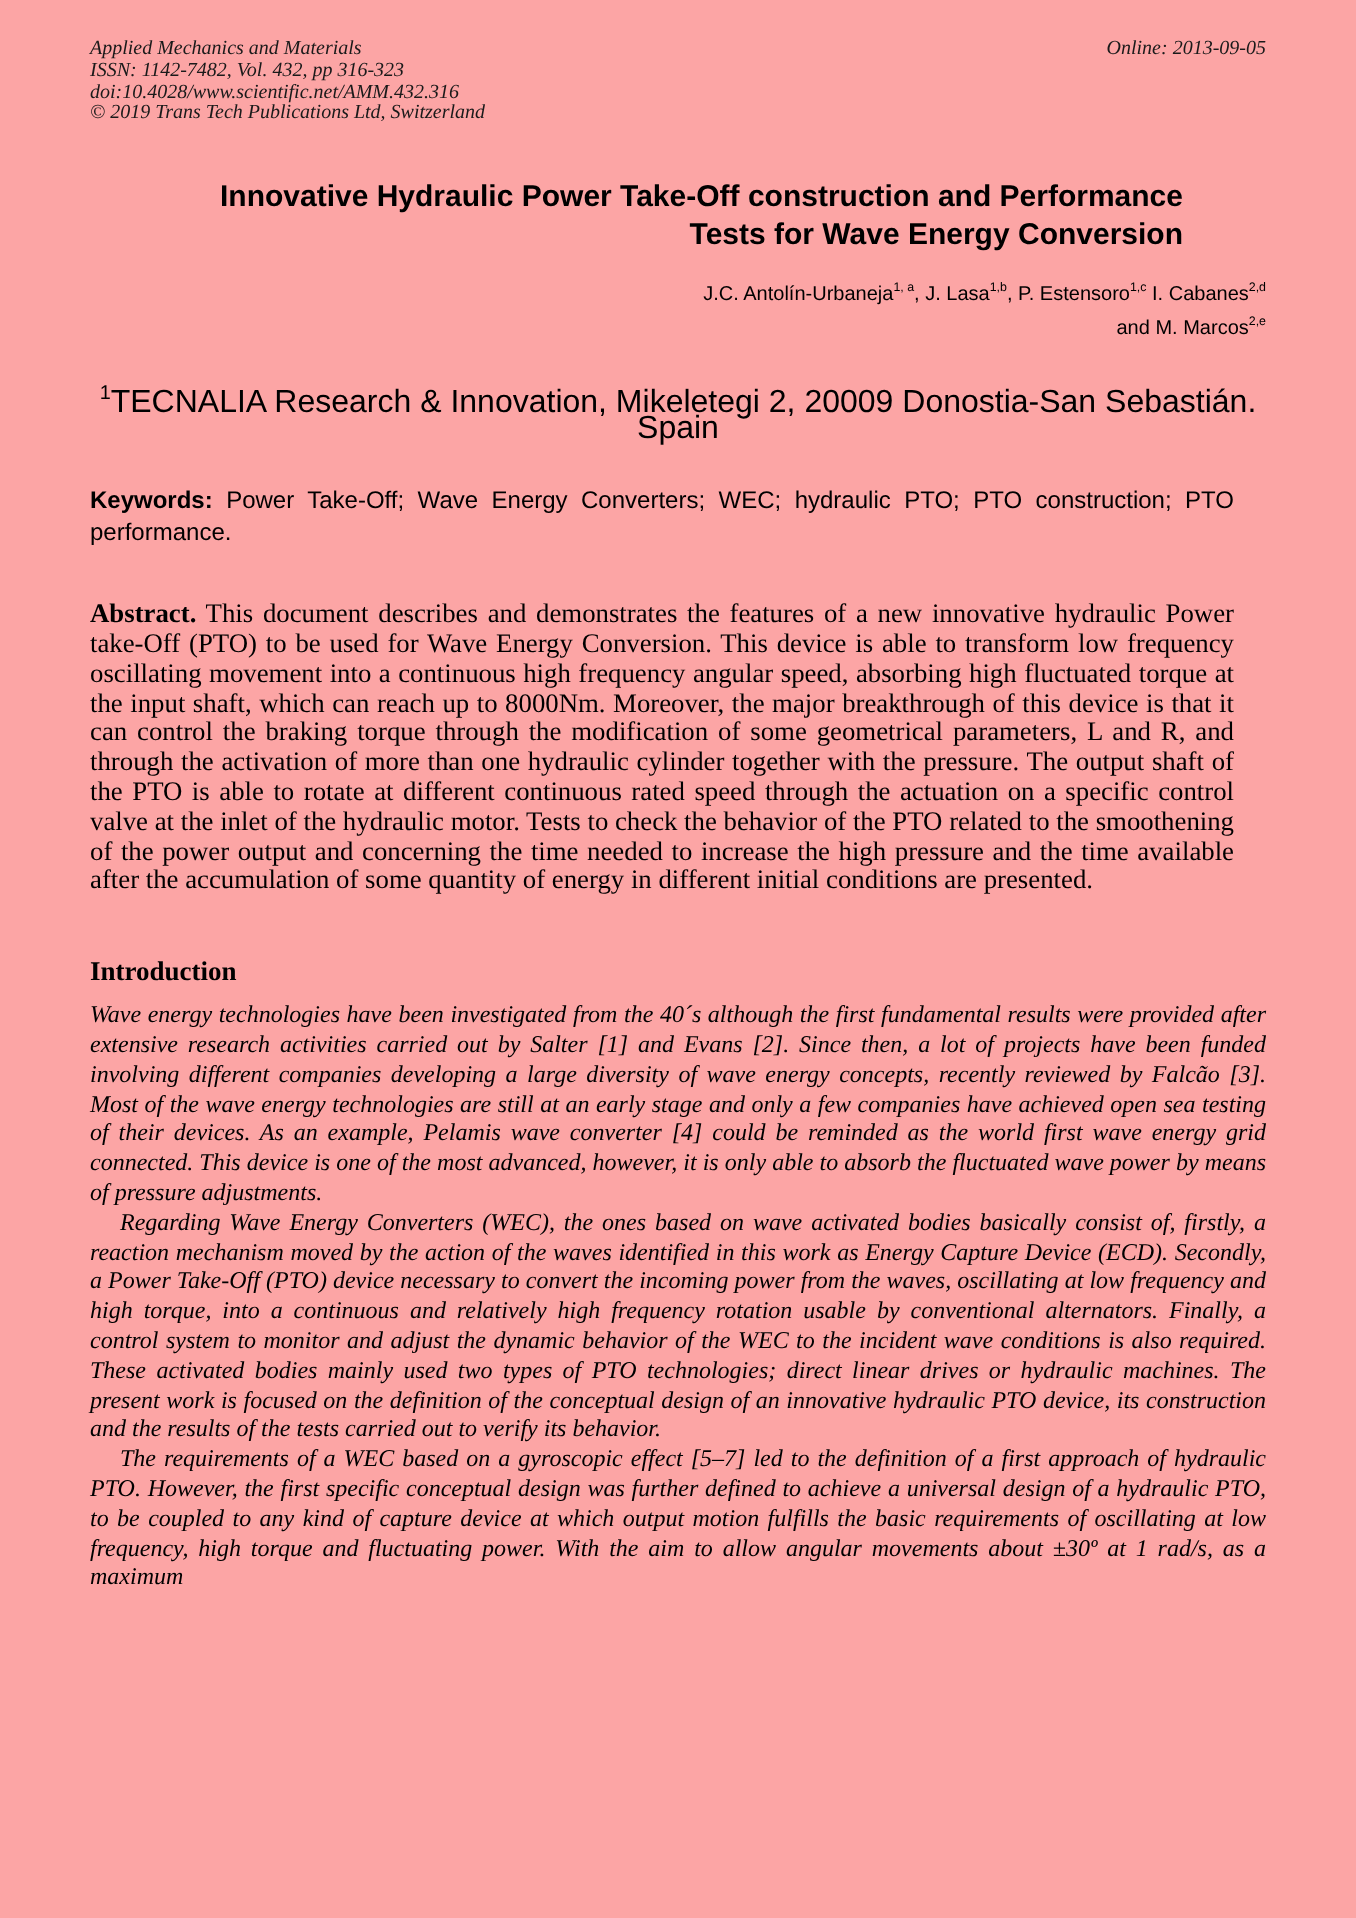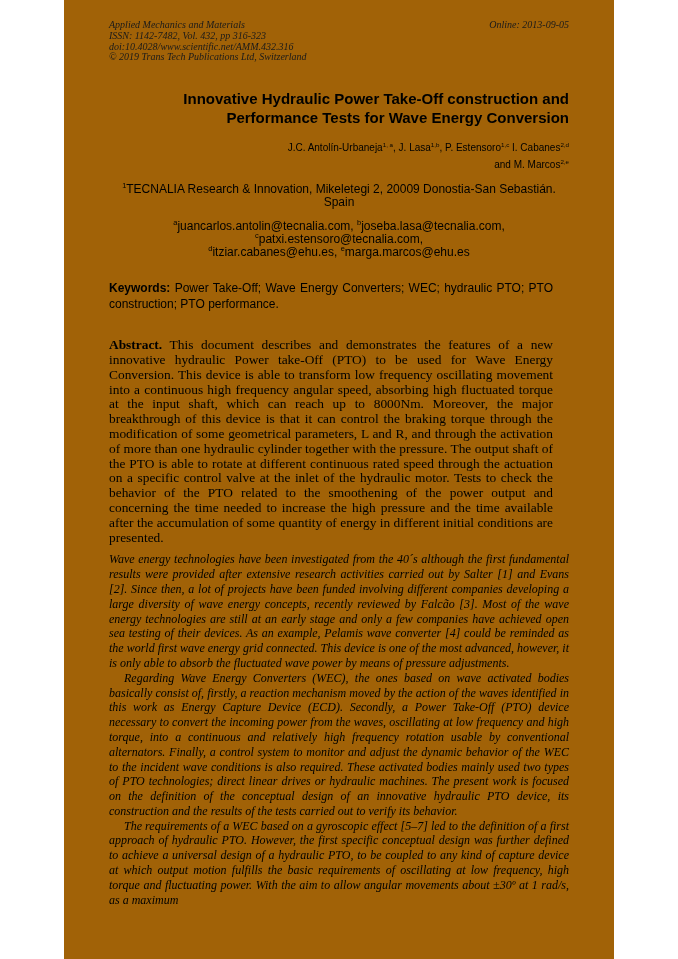--- a/index.html
+++ b/index.html
@@ -2,24 +2,24 @@
 <html><head>
 <meta charset="utf-8">
 <style>
   html, body {
     margin: 0;
     padding: 0;
     background: #ffffff;
   }
   .page {
     position: relative;
-    width: 550px;
+    width: 678px;
     height: 959px;
     margin: 0 auto;
-    background: #a16207;
+    background: #fca5a5;
     color: #000000;
     box-sizing: border-box;
     padding: 20px 45px 0 45px;
     overflow: hidden;
   }
   
   .journal-header {
     display: flex;
     justify-content: space-between;
     align-items: flex-start;
@@ -44,24 +44,24 @@
   }
   .authors {
     font-family: "Liberation Sans", sans-serif;
     font-size: 10px;
     line-height: 17px;
     text-align: right;
     margin: 12px 0 0 0;
   }
   .affil {
     font-family: "Liberation Sans", sans-serif;
-    font-size: 12px;
+    font-size: 16px;
     line-height: 13px;
     text-align: center;
-    margin: 10px 0 0 0;
+    margin: 22px 0 0 0;
   }
   .affil + .affil { margin-top: 10px; }
   .emails {
     font-family: "Liberation Sans", sans-serif;
     font-size: 12px;
     line-height: 13px;
     text-align: center;
     margin: 11px 0 0 0;
   }
   sup {
@@ -122,24 +122,24 @@
     </div>
     <div class="header-right">Online: 2013-09-05</div>
   </header>
 
   <h1 class="title">Innovative Hydraulic Power Take-Off construction and Performance Tests for Wave Energy Conversion</h1>
 
   <p class="authors">J.C. Antolín-Urbaneja<sup>1, a</sup>, J. Lasa<sup>1,b</sup>, P. Estensoro<sup>1,c</sup> I. Cabanes<sup>2,d</sup><br>and M. Marcos<sup>2,e</sup></p>
 
   <p class="affil"><sup>1</sup>TECNALIA Research &amp; Innovation, Mikeletegi 2, 20009 Donostia-San Sebastián. Spain</p>
 
-  <p class="emails"><sup>a</sup>juancarlos.antolin@tecnalia.com, <sup>b</sup>joseba.lasa@tecnalia.com, <sup>c</sup>patxi.estensoro@tecnalia.com,<br><sup>d</sup>itziar.cabanes@ehu.es, <sup>e</sup>marga.marcos@ehu.es</p>
 
   <p class="keywords"><strong>Keywords:</strong><span> Power Take-Off; Wave Energy Converters; WEC; hydraulic PTO; PTO construction; PTO performance.</span></p>
 
   <p class="abstract"><strong>Abstract.</strong><span> This document describes and demonstrates the features of a new innovative hydraulic Power take-Off (PTO) to be used for Wave Energy Conversion. This device is able to transform low frequency oscillating movement into a continuous high frequency angular speed, absorbing high fluctuated torque at the input shaft, which can reach up to 8000Nm. Moreover, the major breakthrough of this device is that it can control the braking torque through the modification of some geometrical parameters, L and R, and through the activation of more than one hydraulic cylinder together with the pressure. The output shaft of the PTO is able to rotate at different continuous rated speed through the actuation on a specific control valve at the inlet of the hydraulic motor. Tests to check the behavior of the PTO related to the smoothening of the power output and concerning the time needed to increase the high pressure and the time available after the accumulation of some quantity of energy in different initial conditions are presented.</span></p>
 
+  <h2 class="section-heading">Introduction</h2>
 
   <p class="body-par first">Wave energy technologies have been investigated from the 40´s although the first fundamental results were provided after extensive research activities carried out by Salter [1] and Evans [2]. Since then, a lot of projects have been funded involving different companies developing a large diversity of wave energy concepts, recently reviewed by Falcão [3]. Most of the wave energy technologies are still at an early stage and only a few companies have achieved open sea testing of their devices. As an example, Pelamis wave converter [4] could be reminded as the world first wave energy grid connected. This device is one of the most advanced, however, it is only able to absorb the fluctuated wave power by means of pressure adjustments.</p>
   <p class="body-par indent">Regarding Wave Energy Converters (WEC), the ones based on wave activated bodies basically consist of, firstly, a reaction mechanism moved by the action of the waves identified in this work as Energy Capture Device (ECD). Secondly, a Power Take-Off (PTO) device necessary to convert the incoming power from the waves, oscillating at low frequency and high torque, into a continuous and relatively high frequency rotation usable by conventional alternators. Finally, a control system to monitor and adjust the dynamic behavior of the WEC to the incident wave conditions is also required. These activated bodies mainly used two types of PTO technologies; direct linear drives or hydraulic machines. The present work is focused on the definition of the conceptual design of an innovative hydraulic PTO device, its construction and the results of the tests carried out to verify its behavior.</p>
   <p class="body-par indent">The requirements of a WEC based on a gyroscopic effect [5–7] led to the definition of a first approach of hydraulic PTO. However, the first specific conceptual design was further defined to achieve a universal design of a hydraulic PTO, to be coupled to any kind of capture device at which output motion fulfills the basic requirements of oscillating at low frequency, high torque and fluctuating power. With the aim to allow angular movements about ±30º at 1 rad/s, as a maximum</p>
 
 </div>
 
 </body></html>

